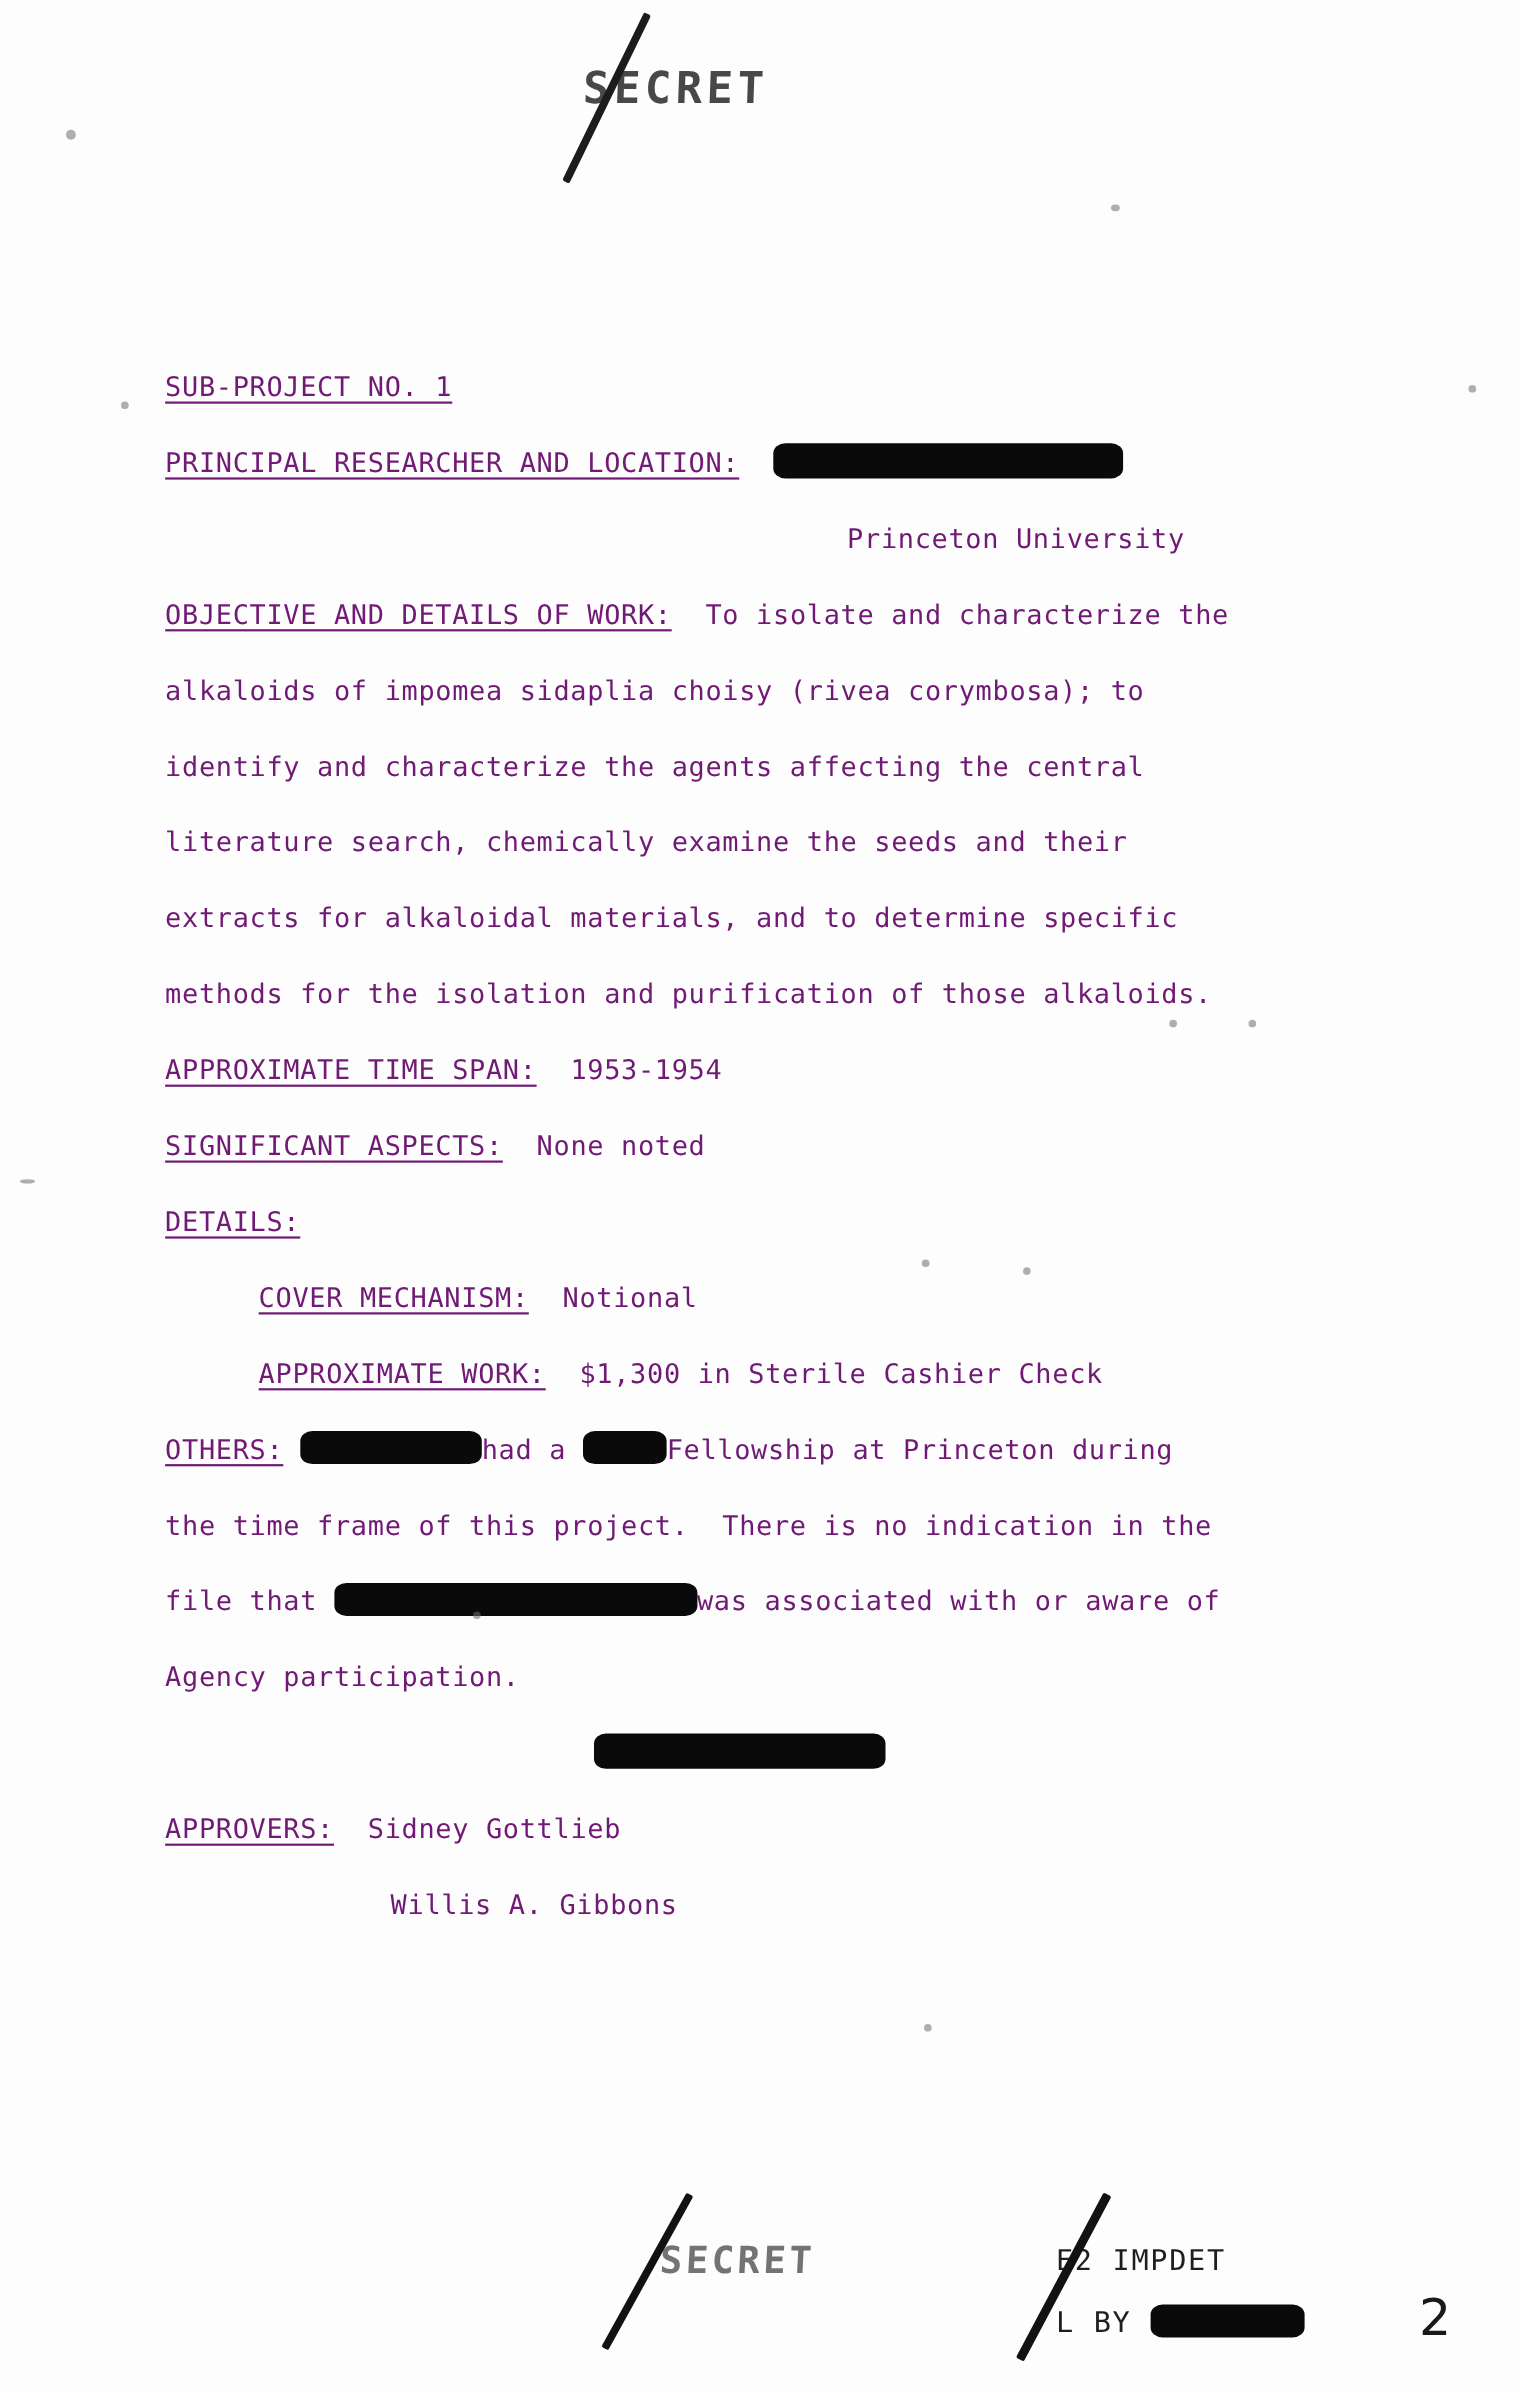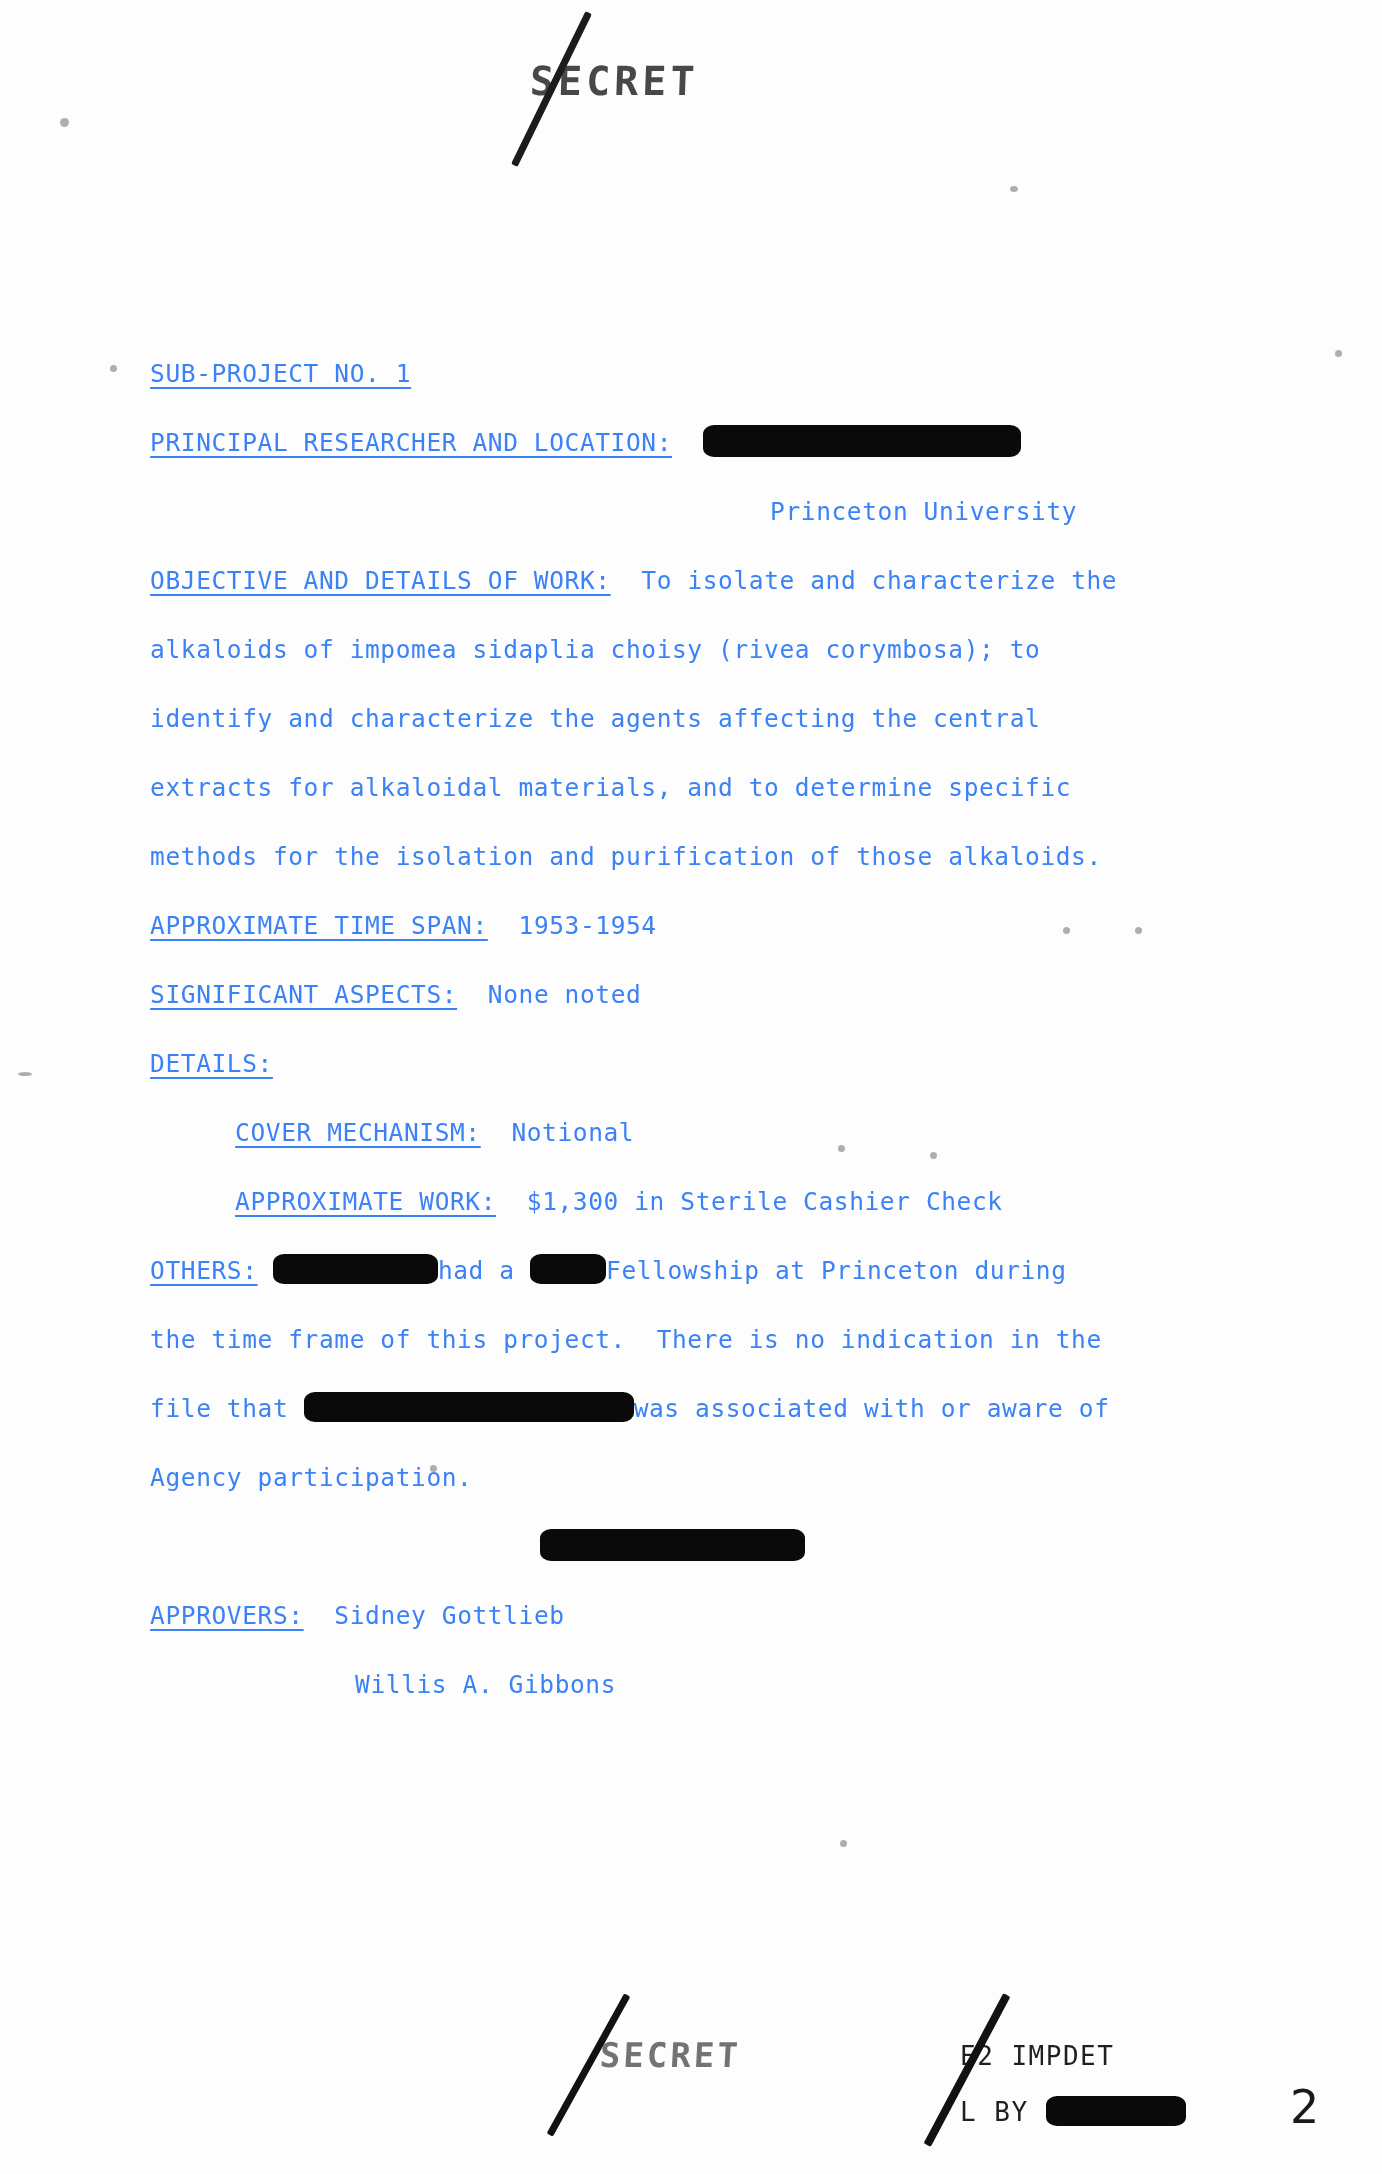--- a/index.html
+++ b/index.html
@@ -44,26 +44,26 @@
     background: #1c1c1c;
     transform: rotate(26deg);
     transform-origin: center;
     border-radius: 2px;
   }
 
   
   .doc {
     position: absolute;
     left: 58px;
-    top: 270px;
+    top: 248px;
     width: 1250px;
     font-size: 24.5px;
     line-height: 69px;
     letter-spacing: 0.6px;
-    color: #3b82f6;
+    color: #701a75;
   }
   .line {
     position: relative;
     white-space: pre;
     height: 69px;
   }
   .u {
     text-decoration: underline;
     text-underline-offset: 5px;
     text-decoration-thickness: 2px;
@@ -172,20 +172,23 @@
 
     <div class="line">
       <span>alkaloids of impomea sidaplia choisy (rivea corymbosa); to</span>
     </div>
 
     <div class="line">
       <span>identify and characterize the agents affecting the central</span>
     </div>
 
 
+    <div class="line">
+      <span>literature search, chemically examine the seeds and their</span>
+    </div>
 
     <div class="line">
       <span>extracts for alkaloidal materials, and to determine specific</span>
     </div>
 
     <div class="line">
       <span>methods for the isolation and purification of those alkaloids.</span>
     </div>
 
     <div class="line">

